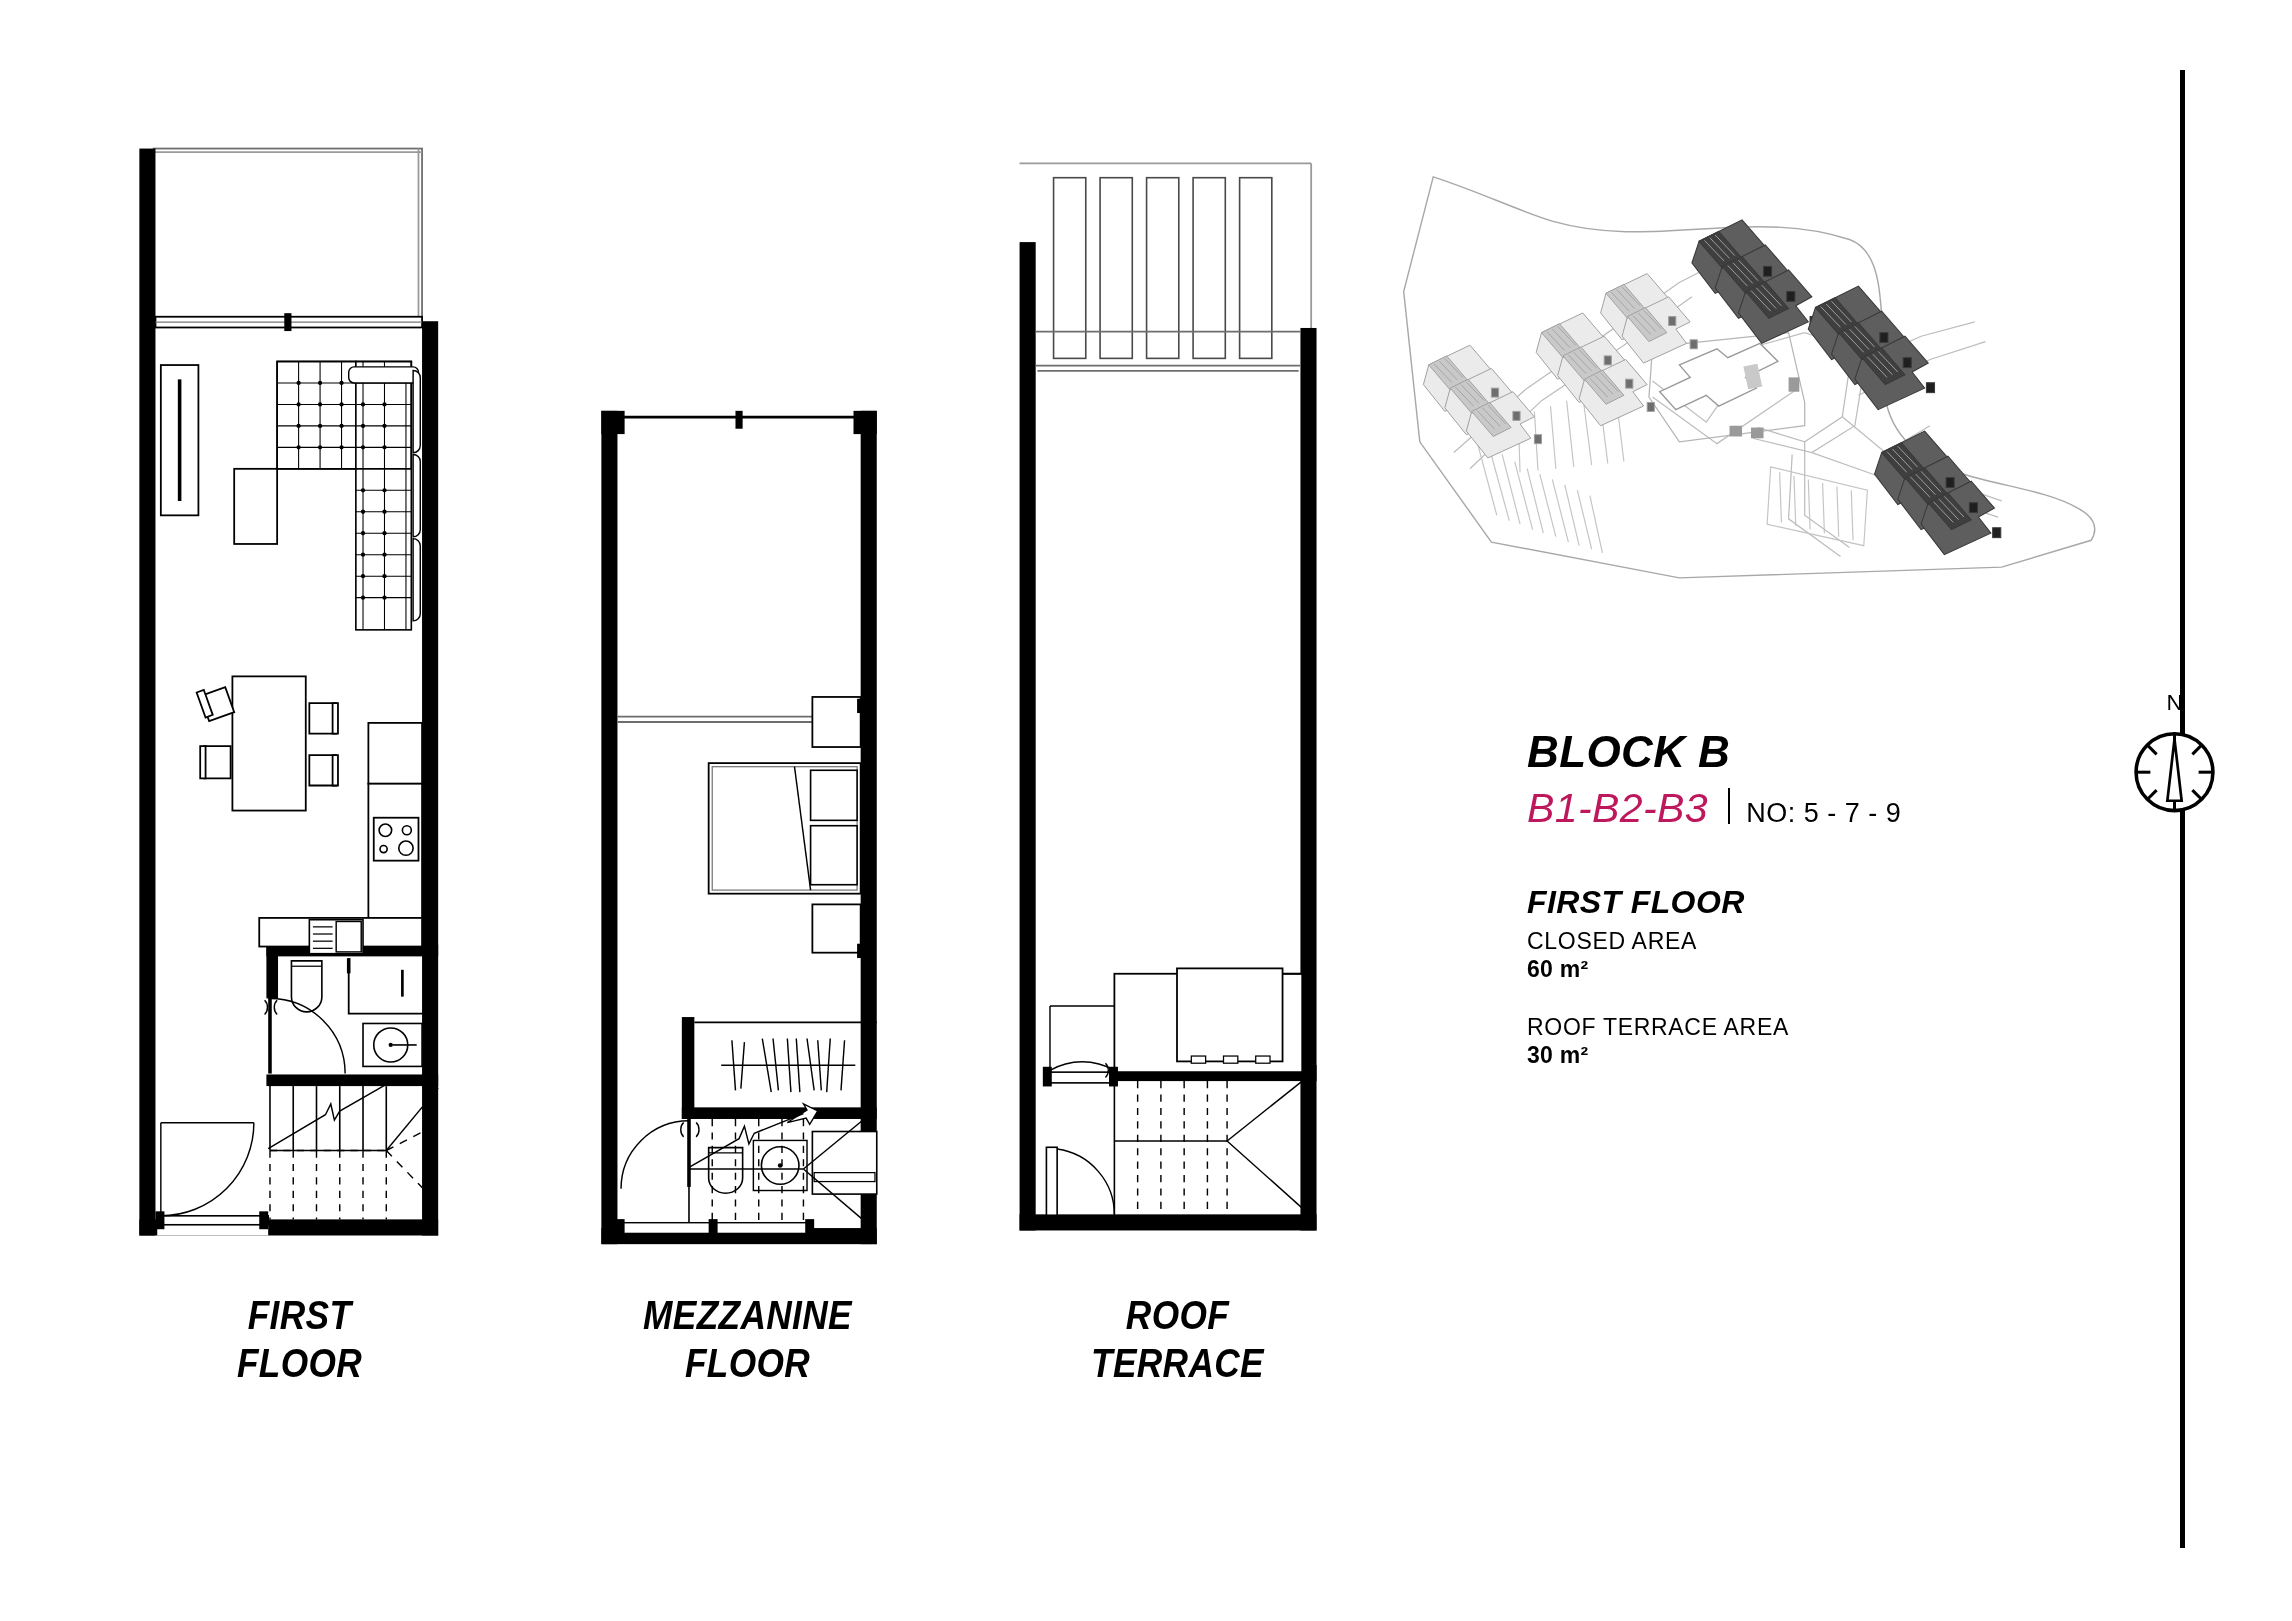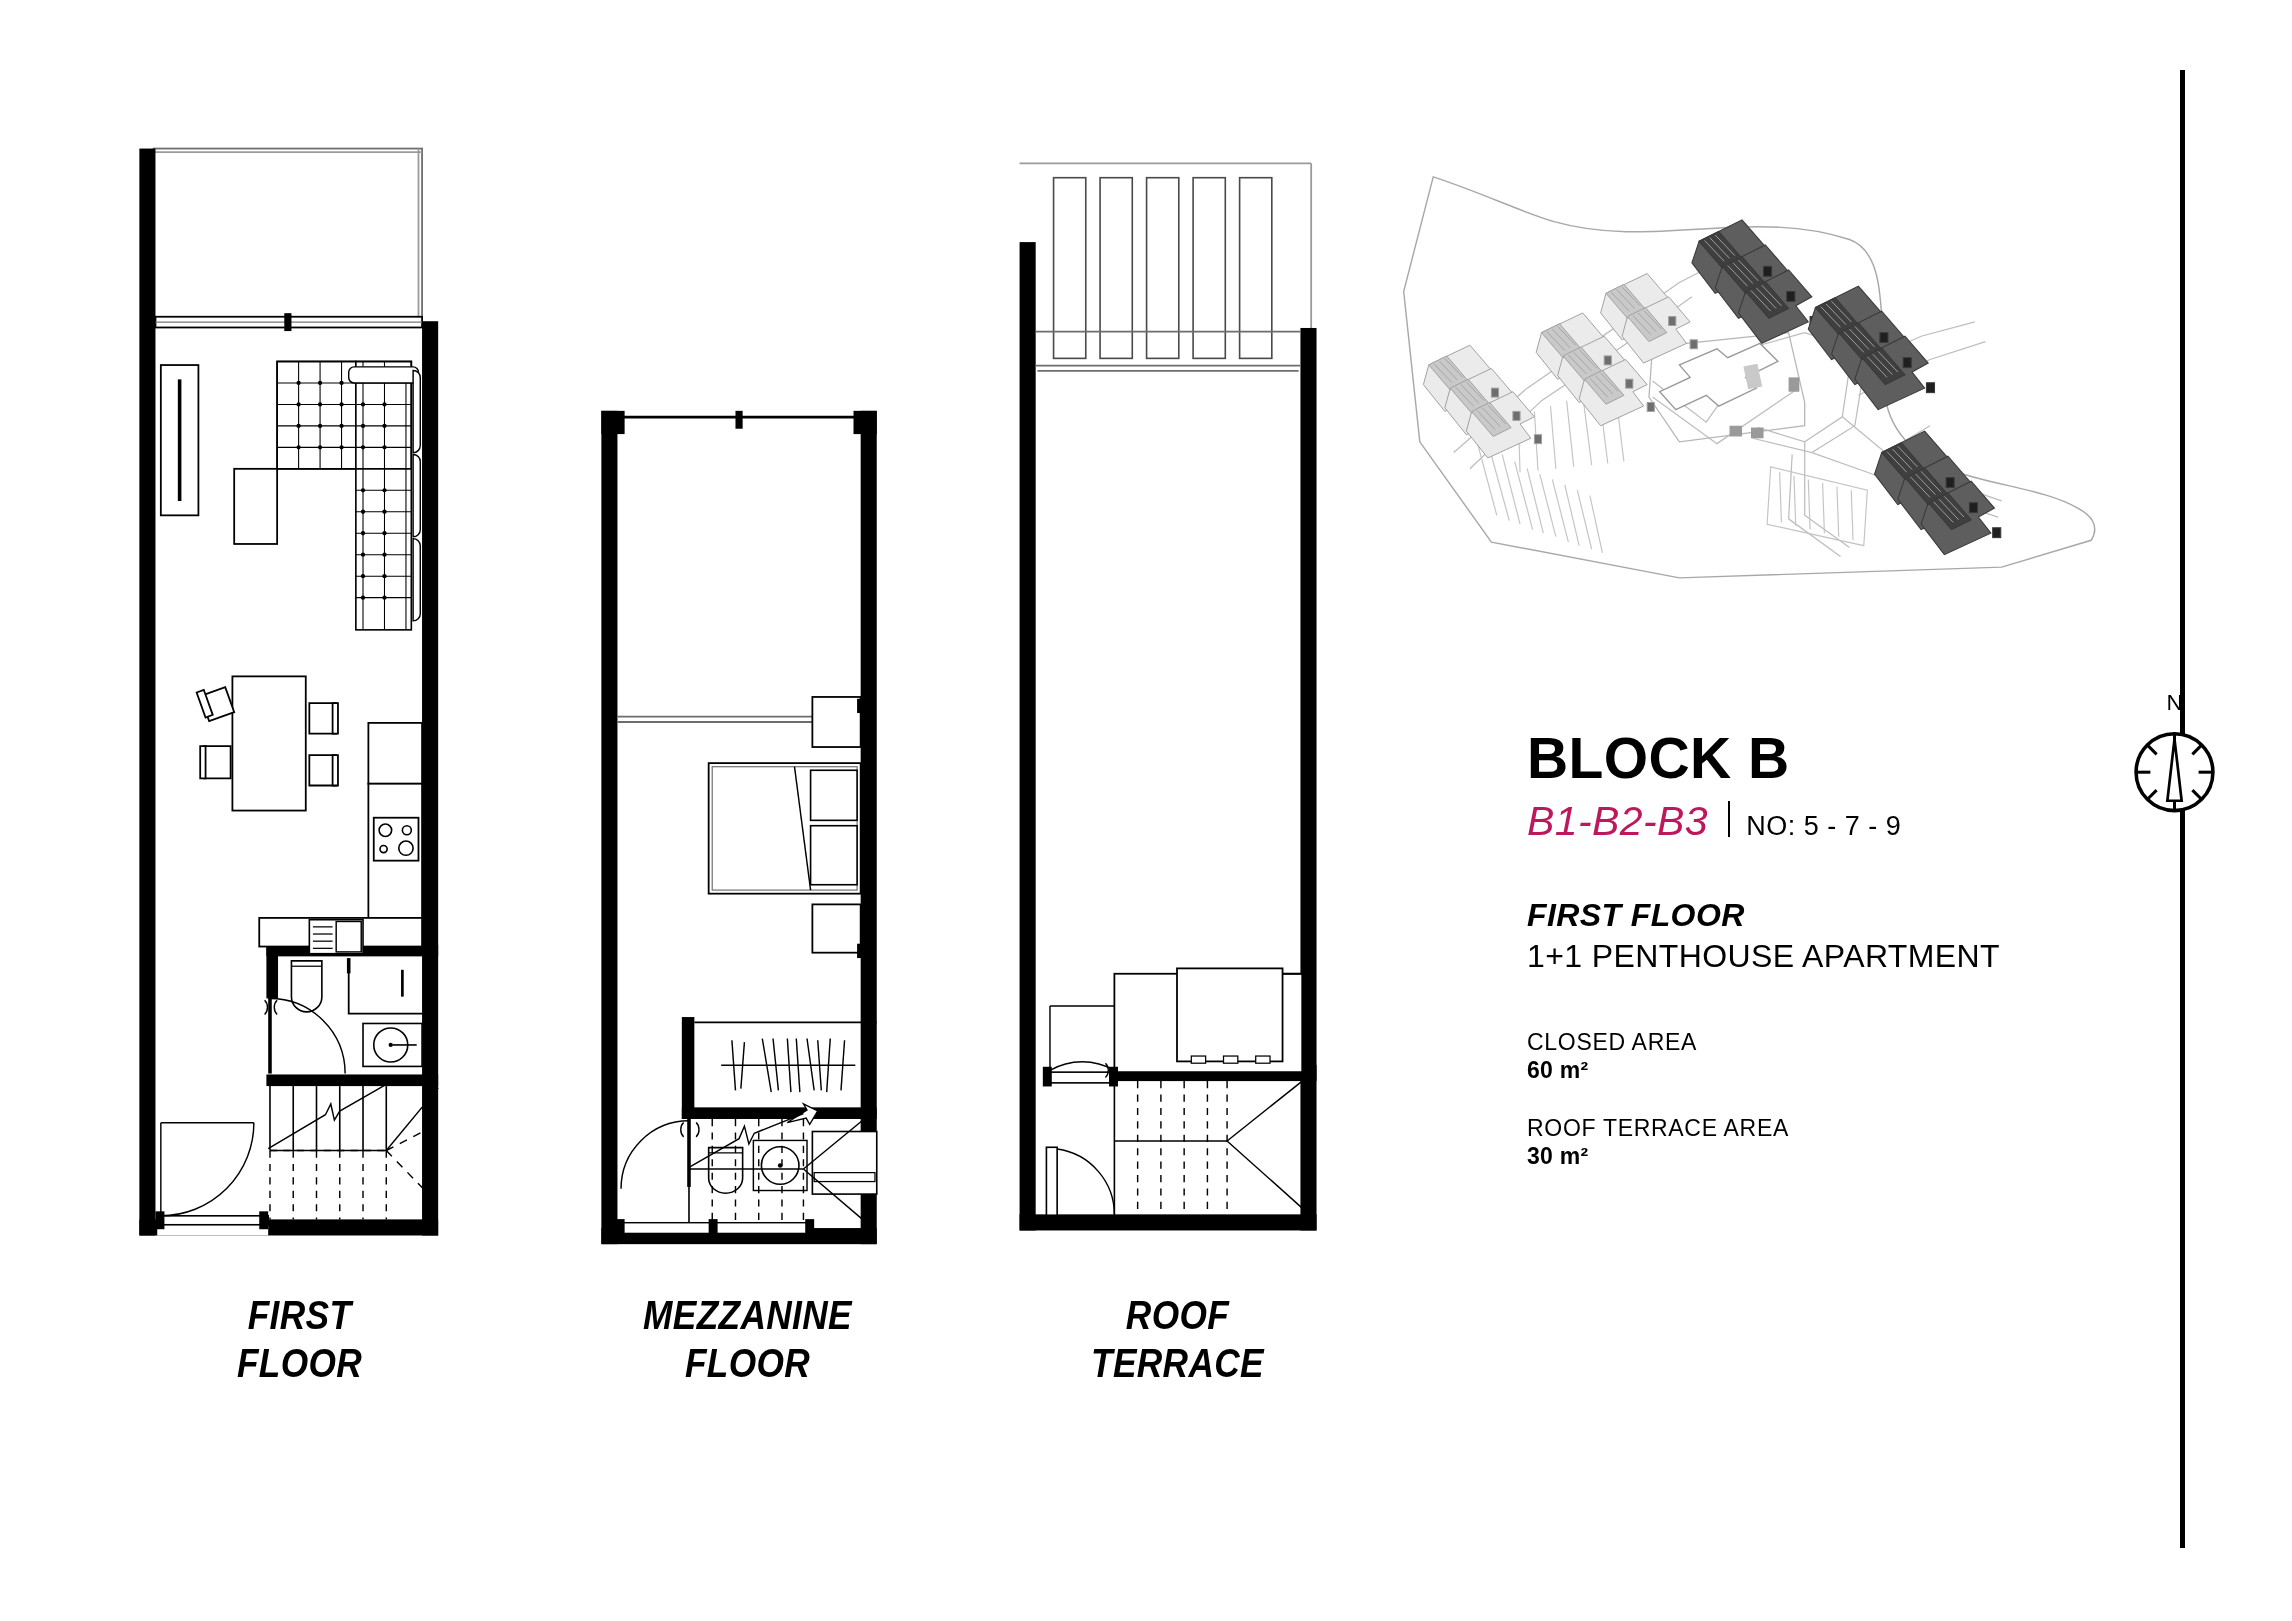--- a/index.html
+++ b/index.html
@@ -41,22 +41,23 @@
   }
 
   
   #info-col {
     position: absolute;
     left: 1527px;
     top: 730px;
     width: 627px;
   }
   .block-title {
-    font-size: 57px;
+    font-size: 44px;
     font-weight: 700;
+    font-style: italic;
     letter-spacing: 0.4px;
     color: #000;
     margin: 0 0 14.3px 0;
     line-height: 1;
   }
   .block-code-row {
     display: flex;
     align-items: baseline;
     margin: 0 0 57px 0;
   }
@@ -792,21 +793,20 @@
 
   <div id="info-col">
     <div class="block-title">BLOCK B</div>
     <div class="block-code-row">
       <span class="block-code">B1-B2-B3</span>
       <span class="code-divider"></span>
       <span class="block-no">NO: 5 - 7 - 9</span>
     </div>
 
     <div class="floor-title">FIRST FLOOR</div>
-    <div class="floor-subtitle">1+1 PENTHOUSE APARTMENT</div>
 
     <div class="area-item">
       <div class="area-label">CLOSED AREA</div>
       <div class="area-value">60 m²</div>
     </div>
     <div class="area-item">
       <div class="area-label">ROOF TERRACE AREA</div>
       <div class="area-value">30 m²</div>
     </div>
   </div>

